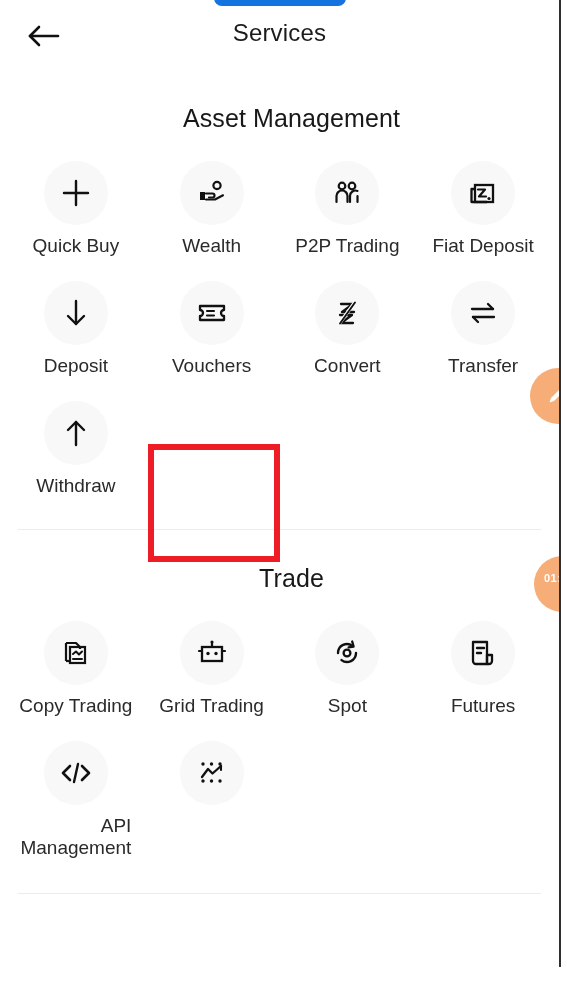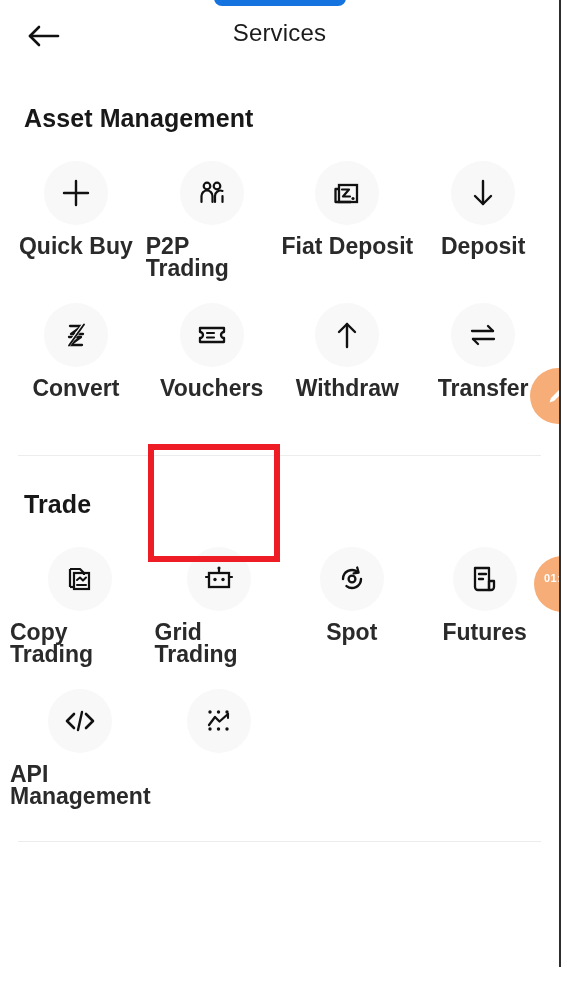--- a/index.html
+++ b/index.html
@@ -63,24 +63,25 @@
     font-weight: 400;
     color: #1b1b1b;
     letter-spacing: .2px;
   }
   
   .section {
     padding: 0 0 0 0;
   }
   .section-title {
     font-size: 25px;
-    font-weight: 700;
+    font-weight: 400;
     color: #181818;
     padding: 34px 0 0 24px;
     letter-spacing: .1px;
+    text-align: center;
   }
   .grid {
     display: grid;
     grid-template-columns: repeat(4, 1fr);
     row-gap: 0;
     padding: 18px 8px 0 8px;
   }
   .tile {
     display: flex;
     flex-direction: column;
@@ -94,26 +95,26 @@
     height: 64px;
     border-radius: 50%;
     background: #f8f8f8;
     display: flex;
     align-items: center;
     justify-content: center;
     margin-bottom: 10px;
   }
   .tile-circle svg { display: block; }
   .tile-label {
-    font-size: 23px;
+    font-size: 19px;
     line-height: 22px;
     color: #2a2a2a;
-    text-align: left;
+    text-align: right;
     white-space: pre-line;
-    font-weight: 700;
+    font-weight: 400;
   }
   .divider {
     height: 1px;
     background: #ececec;
     margin: 18px 18px 0 18px;
   }
   
   .highlight-box {
     position: absolute;
     left: 148px;
@@ -184,20 +185,31 @@
 
       <div class="tile">
         <div class="tile-circle">
           <svg width="32" height="32" viewBox="0 0 32 32">
             <path d="M16 4 V28 M4 16 H28" stroke="#111" stroke-width="2.4" stroke-linecap="round"></path>
           </svg>
         </div>
         <div class="tile-label">Quick Buy</div>
       </div>
 
+      <div class="tile">
+        <div class="tile-circle">
+          <svg width="32" height="32" viewBox="0 0 32 32">
+            <circle cx="21" cy="8.5" r="3.6" fill="none" stroke="#111" stroke-width="2.2"></circle>
+            <path d="M4 15 H9 V23 H4 Z" fill="#111"></path>
+            <path d="M10 16.5 h6.5 a2 2 0 0 1 0 4 H13" fill="none" stroke="#111" stroke-width="2.2" stroke-linecap="round" stroke-linejoin="round"></path>
+            <path d="M10 22.5 h9 l8-4.2" fill="none" stroke="#111" stroke-width="2.2" stroke-linecap="round" stroke-linejoin="round"></path>
+          </svg>
+        </div>
+        <div class="tile-label">Wealth</div>
+      </div>
 
 
       <div class="tile">
         <div class="tile-circle">
           <svg width="32" height="32" viewBox="0 0 32 32">
             <circle cx="11" cy="9" r="3.3" fill="none" stroke="#111" stroke-width="2.2"></circle>
             <circle cx="21" cy="9" r="3.3" fill="none" stroke="#111" stroke-width="2.2"></circle>
             <path d="M5.5 25 v-6 a5.5 5.5 0 0 1 11 0 v6" fill="none" stroke="#111" stroke-width="2.2" stroke-linecap="round"></path>
             <path d="M19 25 v-6 a5.5 5.5 0 0 1 7.5 -5.1" fill="none" stroke="#111" stroke-width="2.2" stroke-linecap="round"></path>
             <path d="M26.5 25 v-6" fill="none" stroke="#111" stroke-width="2.2" stroke-linecap="round"></path>
@@ -224,59 +236,59 @@
             <path d="M16 4 V27" stroke="#111" stroke-width="2.4" stroke-linecap="round"></path>
             <path d="M8 19 L16 27 L24 19" stroke="#111" stroke-width="2.4" fill="none" stroke-linecap="round" stroke-linejoin="round"></path>
           </svg>
         </div>
         <div class="tile-label">Deposit</div>
       </div>
 
       <div class="tile">
         <div class="tile-circle">
           <svg width="32" height="32" viewBox="0 0 32 32">
+            <path d="M4 9 h24 v4 a3 3 0 0 0 0 6 v4 H4 v-4 a3 3 0 0 0 0 -6 Z" fill="none" stroke="#111" stroke-width="2.3" stroke-linejoin="round"></path>
+            <path d="M11 14 h7 M11 18.5 h7" stroke="#111" stroke-width="2.1" stroke-linecap="round"></path>
+          </svg>
+        </div>
+        <div class="tile-label">Vouchers</div>
+      </div>
+
+      <div class="tile">
+        <div class="tile-circle">
+          <svg width="32" height="32" viewBox="0 0 32 32">
             <path d="M10 7 h12 l-11 8 h12" fill="none" stroke="#111" stroke-width="2.3" stroke-linecap="round" stroke-linejoin="round"></path>
             <path d="M9 18 h12 l-11 8 h12" fill="none" stroke="#111" stroke-width="2.3" stroke-linecap="round" stroke-linejoin="round"></path>
             <path d="M24 5 L8 27" stroke="#fff" stroke-width="3.4"></path>
             <path d="M24 5.5 L9 26.5" stroke="#111" stroke-width="1.9" stroke-linecap="round"></path>
           </svg>
         </div>
         <div class="tile-label">Convert</div>
       </div>
 
       <div class="tile">
         <div class="tile-circle">
           <svg width="32" height="32" viewBox="0 0 32 32">
-            <path d="M4 9 h24 v4 a3 3 0 0 0 0 6 v4 H4 v-4 a3 3 0 0 0 0 -6 Z" fill="none" stroke="#111" stroke-width="2.3" stroke-linejoin="round"></path>
-            <path d="M11 14 h7 M11 18.5 h7" stroke="#111" stroke-width="2.1" stroke-linecap="round"></path>
-          </svg>
-        </div>
-        <div class="tile-label">Vouchers</div>
-      </div>
-
-      <div class="tile">
-        <div class="tile-circle">
-          <svg width="32" height="32" viewBox="0 0 32 32">
-            <path d="M16 28 V5" stroke="#111" stroke-width="2.4" stroke-linecap="round"></path>
-            <path d="M8 13 L16 5 L24 13" stroke="#111" stroke-width="2.4" fill="none" stroke-linecap="round" stroke-linejoin="round"></path>
-          </svg>
-        </div>
-        <div class="tile-label">Withdraw</div>
-      </div>
-
-      <div class="tile">
-        <div class="tile-circle">
-          <svg width="32" height="32" viewBox="0 0 32 32">
             <path d="M5 12 H26" stroke="#111" stroke-width="2.3" stroke-linecap="round"></path>
             <path d="M21 7 L26 12" stroke="#111" stroke-width="2.3" fill="none" stroke-linecap="round" stroke-linejoin="round"></path>
             <path d="M27 20 H6" stroke="#111" stroke-width="2.3" stroke-linecap="round"></path>
             <path d="M11 25 L6 20" stroke="#111" stroke-width="2.3" fill="none" stroke-linecap="round" stroke-linejoin="round"></path>
           </svg>
         </div>
         <div class="tile-label">Transfer</div>
+      </div>
+
+      <div class="tile">
+        <div class="tile-circle">
+          <svg width="32" height="32" viewBox="0 0 32 32">
+            <path d="M16 28 V5" stroke="#111" stroke-width="2.4" stroke-linecap="round"></path>
+            <path d="M8 13 L16 5 L24 13" stroke="#111" stroke-width="2.4" fill="none" stroke-linecap="round" stroke-linejoin="round"></path>
+          </svg>
+        </div>
+        <div class="tile-label">Withdraw</div>
       </div>
 
       <div class="tile"></div>
       <div class="tile"></div>
     </div>
     <div class="divider"></div>
   </div>
 
   <div class="section">
     <div class="section-title">Trade</div>

